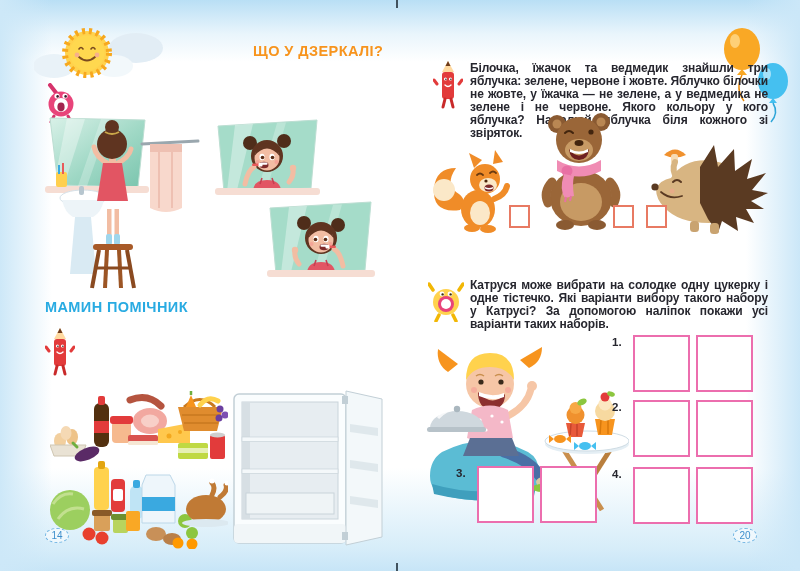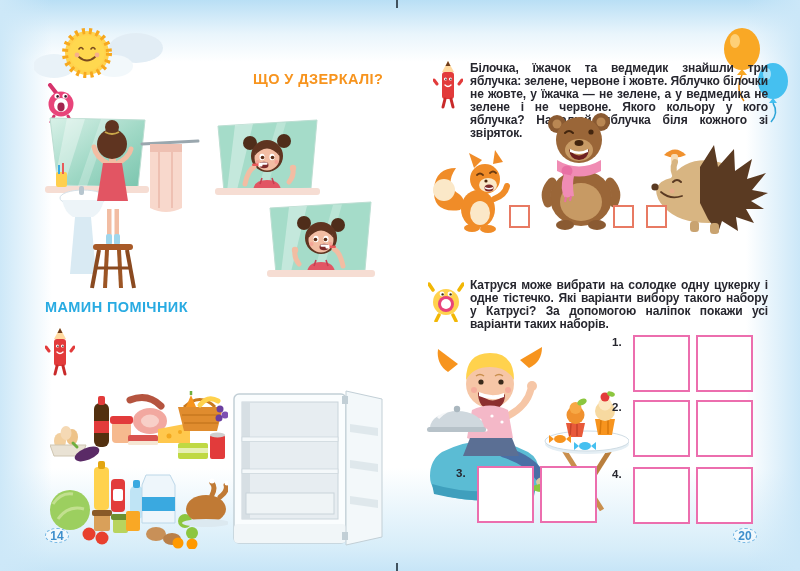--- a/index.html
+++ b/index.html
@@ -13,21 +13,21 @@
   }
   .fold-tick { position:absolute; left:396px; width:2px; height:8px; background:#41525e; }
   .title { position:absolute; font-weight:bold; font-size:14.5px; letter-spacing:.4px; white-space:nowrap; }
   .para  { position:absolute; font-weight:bold; font-size:12px; line-height:13px; letter-spacing:-0.1px;
            color:#26262e; text-align:justify; }
   .red-box  { position:absolute; width:21px; height:23px; border:2px solid #e87a63; background:#fff; }
   .pink-box { position:absolute; width:57px; height:57px; border:2px solid #ec6eae; background:#fff; }
   .set-label { position:absolute; font-weight:bold; font-size:11.5px; color:#26262e; }
   .page-oval { position:absolute; width:24px; height:15px; border:1px dashed #74b6e3; border-radius:50%;
                display:flex; align-items:center; justify-content:center;
-               font-size:12px; font-weight:bold; color:#3f8fcc; background:rgba(255,255,255,.55); }
+               font-size:10px; font-weight:normal; color:#3f8fcc; background:rgba(255,255,255,.55); }
   .ill { position:absolute; }
   svg { display:block; }
 </style>
 </head>
 <body>
 
 <div class="spread">
 
   <div class="fold-tick" style="top:0;"></div>
   <div class="fold-tick" style="top:563px;"></div>
@@ -40,21 +40,21 @@
       <circle cx="53" cy="29" r="22" fill="#ffd24d" stroke="#f7a81e" stroke-width="6" stroke-dasharray="3 4"></circle>
       <circle cx="53" cy="29" r="17.5" fill="#ffd84f"></circle>
       <path d="M45,25 q2,-3 4,0" stroke="#7a4a1f" stroke-width="1.6" fill="none" stroke-linecap="round"></path>
       <path d="M57,25 q2,-3 4,0" stroke="#7a4a1f" stroke-width="1.6" fill="none" stroke-linecap="round"></path>
       <path d="M45,33 q8,7 16,0" stroke="#7a4a1f" stroke-width="1.8" fill="none" stroke-linecap="round"></path>
       <circle cx="43" cy="31" r="2.4" fill="#f5a69a" opacity=".8"></circle>
       <circle cx="63" cy="31" r="2.4" fill="#f5a69a" opacity=".8"></circle>
     </svg>
   </div>
 
-  <div class="title" style="left:253px; top:71px; color:#f7941e;">ЩО У ДЗЕРКАЛІ?</div>
+  <div class="title" style="left:253px; top:43px; color:#f7941e;">ЩО У ДЗЕРКАЛІ?</div>
 
   <div class="ill" style="left:44px; top:83px;">
     <svg width="34" height="40" viewBox="0 0 34 40">
       <line x1="6" y1="2" x2="13" y2="11" stroke="#d6336c" stroke-width="4" stroke-linecap="round"></line>
       <path d="M10,33 l-3,6 M24,33 l3,6" stroke="#d6336c" stroke-width="3" stroke-linecap="round"></path>
       <circle cx="17" cy="21" r="12.5" fill="#e8447a"></circle>
       <circle cx="17" cy="22" r="7" fill="#fff"></circle>
       <circle cx="13" cy="13" r="2.6" fill="#fff"></circle>
         <circle cx="13.6" cy="13.4" r="1.3" fill="#3a1a2a"></circle>
       <circle cx="21" cy="13" r="2.6" fill="#fff"></circle>

